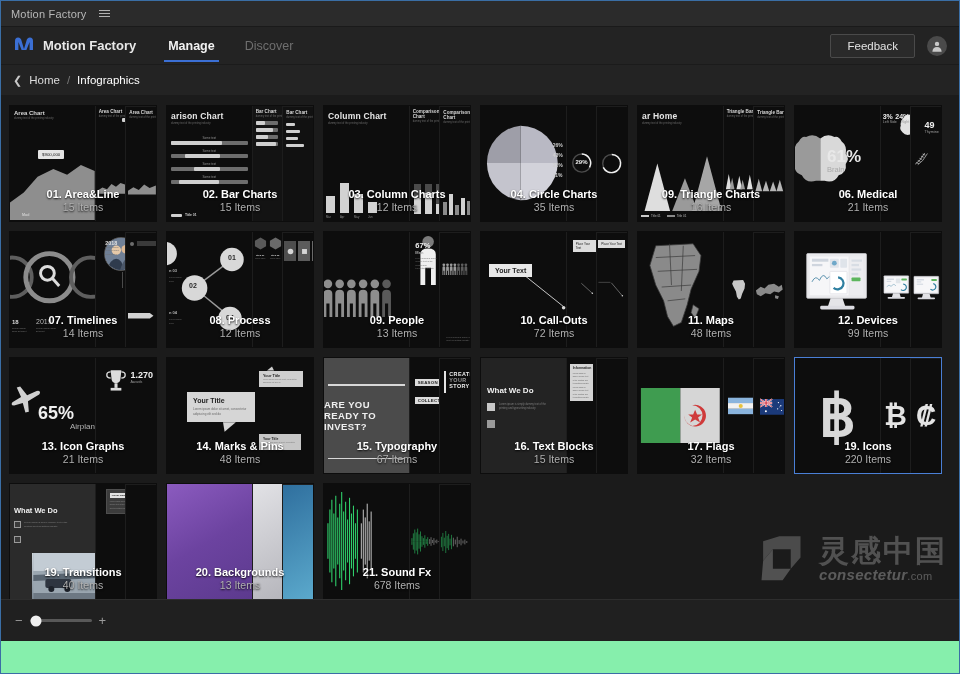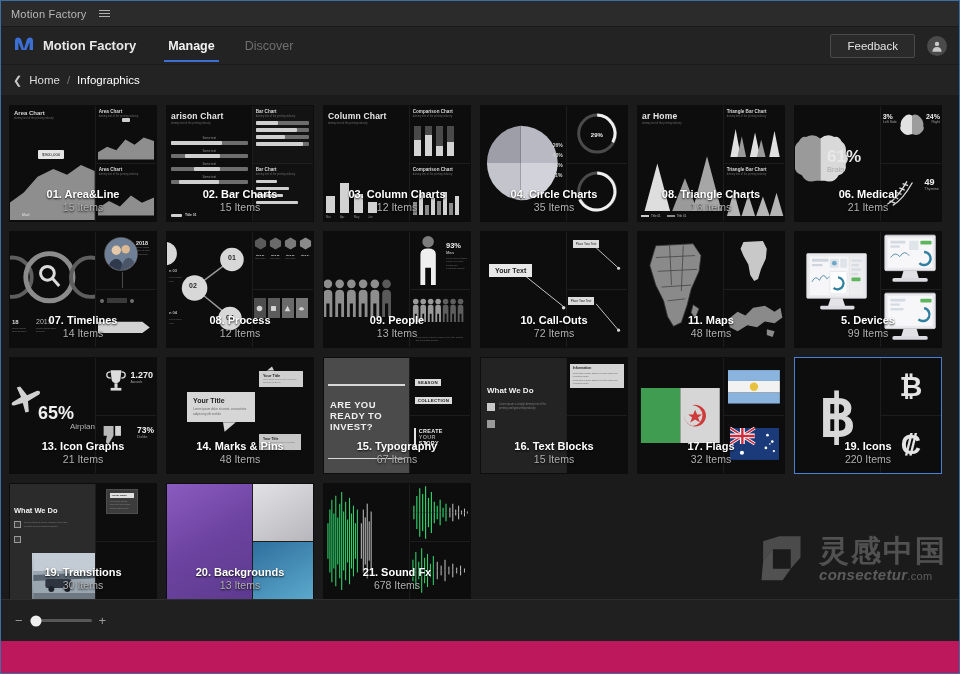--- a/index.html
+++ b/index.html
@@ -5,21 +5,21 @@
   * { box-sizing: border-box; margin: 0; padding: 0; }
   html, body {
     width: 960px; height: 674px;
     background: #232323;
     font-family: "Liberation Sans", sans-serif;
     overflow: hidden;
   }
   #app {
     position: relative;
     width: 960px; height: 674px;
-    background: #be185d;
+    background: #86efac;
     border: 1px solid #3a6ea5;
     overflow: hidden;
   }
 
   
   .titlebar {
     height: 26px; background: #2b2b2b;
     display: flex; align-items: center; gap: 10px;
     padding: 0 10px;
     border-bottom: 1px solid #1a1a1a;
@@ -103,21 +103,21 @@
   }
   .card-count {
     font-size: 10.5px; color: #b0b0b0;
     text-shadow: 0 1px 2px rgba(0,0,0,.9);
     line-height: 1.3;
   }
 
   
   .thumb { position:absolute; inset:0; display:flex; }
   .thumb-left { width: 58%; position:relative; overflow:hidden; background:#0d0d0d;}
-  .thumb-right { width: 42%; display:flex; flex-direction:column; }
+  .thumb-right { width: 42%; display:flex; flex-direction:row; }
   .thumb-q { flex:1; position:relative; overflow:hidden; border-left:1px solid #1d1d1d; }
   .thumb-q + .thumb-q { border-top: 1px solid #1d1d1d; }
 
   .mini-h { font-size:4.6px; color:#d8d8d8; font-weight:bold; }
   .mini-sub { font-size:2.6px; color:#6a6a6a; margin-top:1px; line-height:1.5; }
   .big-h { font-size:8.5px; color:#e6e6e6; font-weight:bold; letter-spacing:.2px;}
 
   .bar { background:#cfcfcf; height:4px; border-radius:1px; }
   .bar.d { background:#6d6d6d; }
   .col { background:#d2d2d2; width:9px; }
@@ -461,21 +461,21 @@
               <svg viewBox="0 0 62 34" style="position:absolute;bottom:5px;left:0;width:100%;height:58%;">
                 <polygon points="3,34 10,8 17,34" fill="#b5b5b5"></polygon>
                   <polygon points="18,34 25,12 32,34" fill="#b5b5b5"></polygon>
                 <polygon points="33,34 40,14 47,34" fill="#b5b5b5"></polygon>
                   <polygon points="47,34 54,10 61,34" fill="#b5b5b5"></polygon>
               </svg>
             </div>
           </div>
         </div>
         <div class="card-caption">
-          <div class="card-title">08. Triangle Charts</div>
+          <div class="card-title">09. Triangle Charts</div>
           <div class="card-count">16 Items</div>
         </div>
       </div>
 
       <div class="card">
         <div class="thumb">
           <div class="thumb-left">
             <svg viewBox="0 0 86 117" style="position:absolute;left:-22px;top:14px;width:110%;height:72%;">
               <path d="M14 30 Q6 36 8 48 Q2 54 8 62 Q6 74 18 78 Q24 90 38 86 L44 86 L44 26 Q34 18 24 24 Q18 22 14 30 Z" fill="#9a9a9a"></path>
               <path d="M44 26 Q54 18 64 24 Q70 22 74 30 Q82 36 80 48 Q86 54 80 62 Q82 74 70 78 Q64 90 50 86 L44 86 Z" fill="#d9d9d9"></path>
@@ -694,21 +694,21 @@
               </g>
             </svg>
           </div>
           <div class="thumb-right">
             <div class="thumb-q">
               <svg viewBox="0 0 30 52" style="position:absolute;left:6px;top:3px;width:30px;height:50px;">
                 <circle cx="12" cy="7" r="6" fill="#7c7c7c"></circle>
                 <path d="M4 52 L4 20 Q4 14 12 14 Q20 14 20 20 L20 52 L15 52 L15 34 L9 34 L9 52 Z" fill="#efefef"></path>
               </svg>
               <div style="position:absolute;right:2px;top:10px;">
-                <div style="font-size:7.5px;color:#efefef;font-weight:bold;line-height:1;">93%</div>
+                <div style="font-size:7.5px;color:#efefef;font-weight:bold;line-height:1;">67%</div>
                 <div style="font-size:4px;color:#a8a8a8;font-weight:bold;">Man</div>
                 <div style="width:22px;font-size:2.2px;color:#6e6e6e;line-height:1.6;margin-top:2px;">Lorem ipsum is simply dummy text of the printing and typesetting industry</div>
               </div>
             </div>
             <div class="thumb-q">
               <svg viewBox="0 0 62 26" style="position:absolute;left:2px;top:4px;width:96%;height:56%;">
                 <g fill="#9a9a9a">
                   <g transform="translate(1,0)">
                       <circle cx="3" cy="4" r="3"></circle>
                       <path d="M0 26 L0 10 Q0 7.4 3 7.4 Q6 7.4 6 10 L6 26 L4 26 L4 17 L2 17 L2 26 Z"></path>
@@ -874,21 +874,21 @@
                   </g>
                 <path d="M44 18 A7 7 0 1 1 38 30" fill="none" stroke="#2f7fa0" stroke-width="2.6"></path>
                 <rect x="40" y="8" width="12" height="4" rx="1" fill="#5db65d"></rect>
                 <path d="M22 40 L36 40 L39 50 L19 50 Z" fill="#e2e2e6"></path>
                 <rect x="10" y="48" width="38" height="4" rx="2" fill="#dadae0"></rect>
               </svg>
             </div>
           </div>
         </div>
         <div class="card-caption">
-          <div class="card-title">5. Devices</div>
+          <div class="card-title">12. Devices</div>
           <div class="card-count">99 Items</div>
         </div>
       </div>
 
       <div class="card">
         <div class="thumb">
           <div class="thumb-left">
             <svg viewBox="0 0 86 117" style="position:absolute;left:-18px;top:26px;width:86%;height:44%;">
               <path d="M6 42 L26 30 L16 8 L24 6 L40 26 L62 16 Q70 14 70 20 Q70 24 62 28 L42 40 L44 64 L36 66 L30 44 L10 50 Q4 50 4 46 Z" fill="#d0d0d0"></path>
             </svg>
@@ -904,30 +904,20 @@
                 <path d="M8 5 Q3 5 3 9 Q3 13 8 13" fill="none" stroke="#dcdcdc" stroke-width="1.8"></path>
                 <path d="M22 5 Q27 5 27 9 Q27 13 22 13" fill="none" stroke="#dcdcdc" stroke-width="1.8"></path>
                 <rect x="13" y="20" width="4" height="6" fill="#dcdcdc"></rect>
                 <rect x="8" y="26" width="14" height="3.5" fill="#dcdcdc"></rect>
               </svg>
               <div style="position:absolute;right:3px;top:13px;">
                 <div style="font-size:9px;color:#efefef;font-weight:bold;line-height:1;">1.270</div>
                 <div style="font-size:3.6px;color:#9a9a9a;">Awards</div>
               </div>
             </div>
-            <div class="thumb-q">
-              <svg viewBox="0 0 34 26" style="position:absolute;left:6px;top:8px;width:28px;height:22px;">
-                <path d="M2 2 L14 2 L14 14 L8 24 Q4 24 5 19 L6 14 L2 14 Z" fill="#b8b8b8"></path>
-                <rect x="16" y="2" width="7" height="12" fill="#d4d4d4"></rect>
-              </svg>
-              <div style="position:absolute;right:2px;top:10px;">
-                <div style="font-size:8.5px;color:#efefef;font-weight:bold;line-height:1;">73%</div>
-                <div style="font-size:3.6px;color:#9a9a9a;">Dislike</div>
-              </div>
-            </div>
           </div>
         </div>
         <div class="card-caption">
           <div class="card-title">13. Icon Graphs</div>
           <div class="card-count">21 Items</div>
         </div>
       </div>
 
       <div class="card">
         <div class="thumb">
@@ -959,21 +949,21 @@
         <div class="card-caption">
           <div class="card-title">14. Marks &amp; Pins</div>
           <div class="card-count">48 Items</div>
         </div>
       </div>
 
       <div class="card">
         <div class="thumb">
           <div class="thumb-left" style="background:#4b4b4b;display:flex;align-items:center;">
             <div style="position:absolute;left:4px;right:4px;top:26px;height:1.5px;background:#d8d8d8;"></div>
-            <div style="padding-left:6px;">
+            <div style="">
               <div style="font-size:9.5px;color:#efefef;font-weight:bold;letter-spacing:.4px;">ARE YOU</div>
               <div style="font-size:9.5px;color:#efefef;font-weight:bold;letter-spacing:.4px;">READY TO</div>
               <div style="font-size:9.5px;color:#efefef;font-weight:bold;letter-spacing:.4px;">INVEST?</div>
             </div>
             <div style="position:absolute;left:4px;right:4px;bottom:14px;height:1.5px;background:#d8d8d8;"></div>
           </div>
           <div class="thumb-right">
             <div class="thumb-q">
               <div style="position:absolute;left:5px;top:12px;">
                 <div style="background:#dcdcdc;color:#1d1d1d;font-size:4.4px;font-weight:bold;padding:1px 3px;display:inline-block;letter-spacing:.3px;">SEASON</div>
@@ -1129,21 +1119,21 @@
               <div style="position:absolute;left:10px;top:5px;width:32px;background:#3c3c3c;border:1px solid #4e4e4e;padding:3px;">
                 <div style="background:#e0e0e0;color:#222;font-size:2.4px;padding:1px 2px;font-weight:bold;">Lorem Ipsum</div>
                 <div style="font-size:1.8px;color:#8a8a8a;line-height:1.9;margin-top:2px;">Lorem ipsum is simply dummy text of the printing and typesetting industry</div>
               </div>
             </div>
             <div class="thumb-q"></div>
           </div>
         </div>
         <div class="card-caption">
           <div class="card-title">19. Transitions</div>
-          <div class="card-count">30 Items</div>
+          <div class="card-count">40 Items</div>
         </div>
       </div>
 
       <div class="card">
         <div class="thumb">
           <div class="thumb-left" style="background:linear-gradient(150deg,#8b5bbf 0%,#6c43a0 50%,#5c3a8e 100%);"></div>
           <div class="thumb-right">
             <div class="thumb-q" style="background:linear-gradient(150deg,#e2e2e6,#b6b6bc);border-left:1px solid #1d1d1d;"></div>
             <div class="thumb-q" style="background:linear-gradient(150deg,#2f6f9e,#5ba9cc);border-left:1px solid #1d1d1d;"></div>
           </div>

